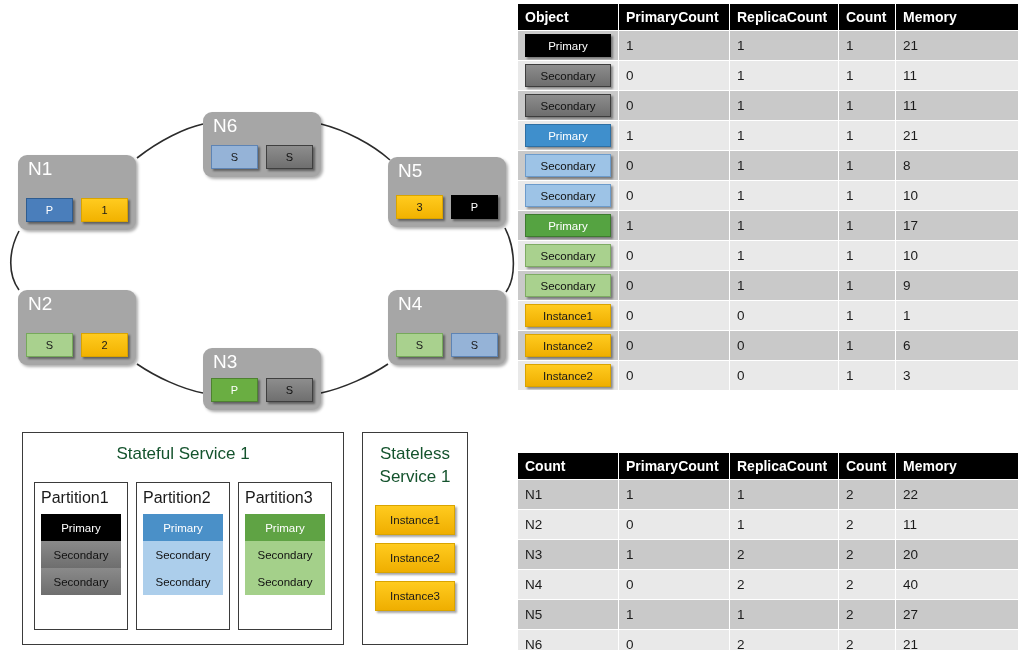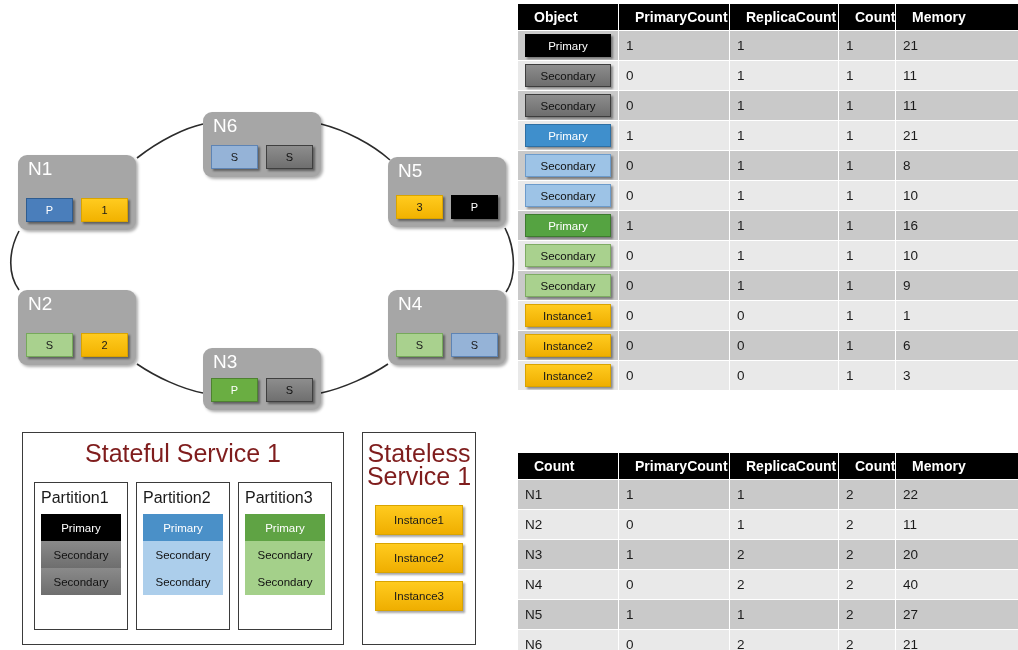--- a/index.html
+++ b/index.html
@@ -65,26 +65,26 @@
                  background-image:linear-gradient(#FFCB1F,#F2B200); }
 
   
   .legend-box {
     position: absolute;
     border: 1.5px solid #3b3b3b;
     background: #ffffff;
     box-sizing: border-box;
   }
   #stateful-service { left: 22px; top: 432px; width: 322px; height: 213px; }
-  #stateless-service { left: 362px; top: 432px; width: 114px; height: 213px; }
+  #stateless-service { left: 362px; top: 432px; width: 106px; height: 213px; }
 
   .service-title {
     text-align: center;
-    font-size: 25px;
-    color: #7f1d1d;
+    font-size: 17px;
+    color: #14532d;
     line-height: 23px;
     margin-top: 9px;
   }
   .partitions-row {
     position: absolute;
     left: 11px; top: 49px; right: 11px;
     display: flex;
     gap: 8px;
   }
   .partition {
@@ -139,21 +139,21 @@
   }
   #object-table { left: 517px; top: 3px; width: 498px; }
   #node-table   { left: 517px; top: 452px; width: 498px; }
 
   .data-table thead th {
     background: #000000;
     color: #ffffff;
     font-size: 14px;
     font-weight: bold;
     text-align: left;
-    padding: 5px 16px;
+    padding: 5px 7px;
     height: 20px;
     box-sizing: border-box;
   }
   .data-table tbody td {
     padding: 2px 7px;
     height: 29px;
     box-sizing: border-box;
     vertical-align: middle;
     overflow: hidden;
     white-space: nowrap;
@@ -355,21 +355,21 @@
         <td>1</td>
         <td>10</td>
       </tr>
       <tr class="odd">
         <td class="badge-cell">
           <div class="badge b-green">Primary</div>
         </td>
         <td>1</td>
         <td>1</td>
         <td>1</td>
-        <td>16</td>
+        <td>17</td>
       </tr>
       <tr class="even">
         <td class="badge-cell">
           <div class="badge b-lightgreen">Secondary</div>
         </td>
         <td>0</td>
         <td>1</td>
         <td>1</td>
         <td>10</td>
       </tr>

